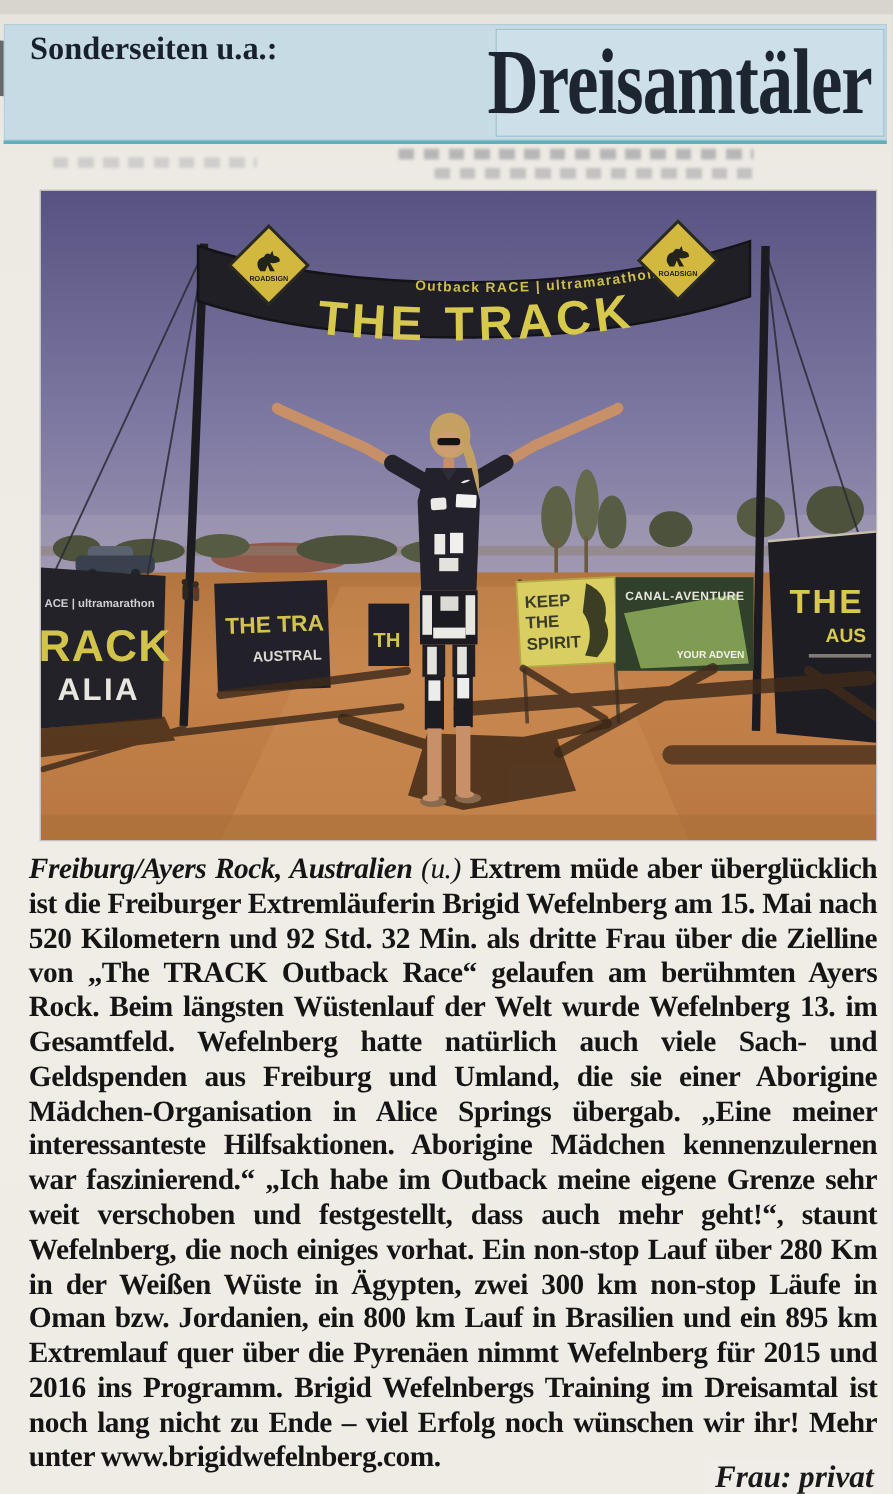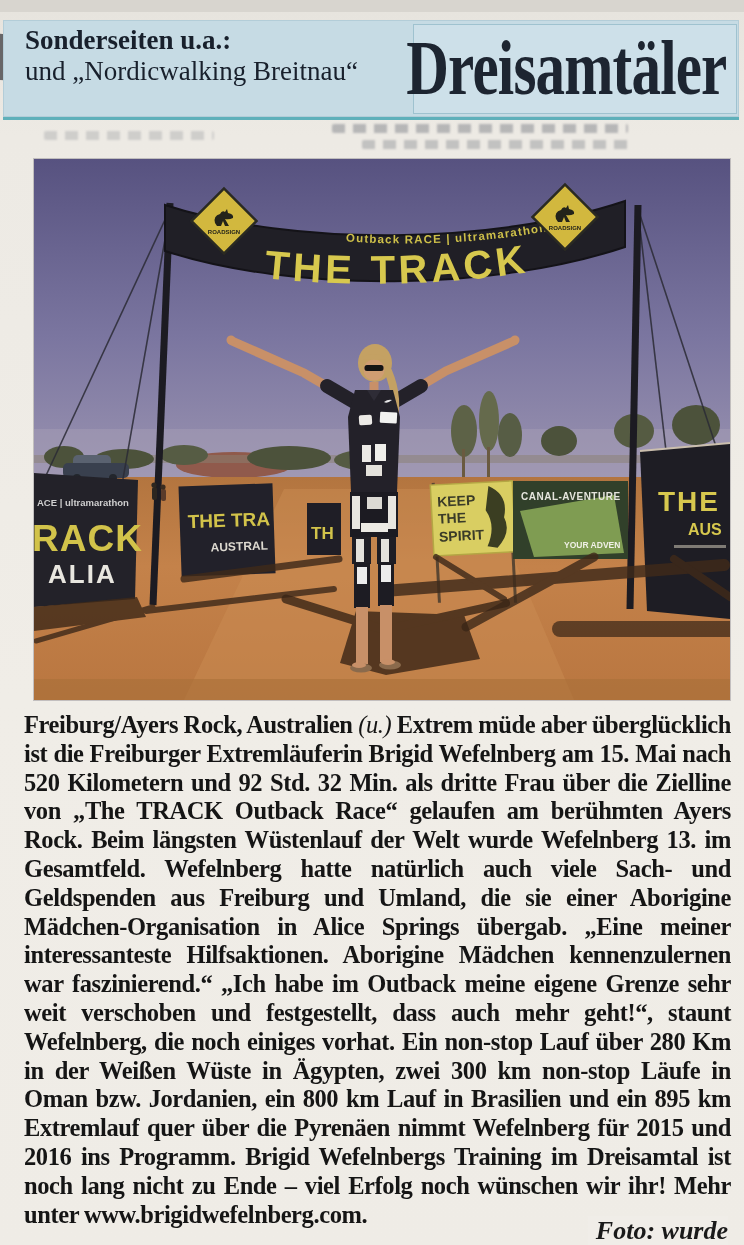--- a/index.html
+++ b/index.html
@@ -27,37 +27,36 @@
   .g2{left:362px;top:128px;width:268px;opacity:.8;}
   .g3{left:44px;top:119px;width:170px;opacity:.55;}
   
   .photo{position:absolute;left:34px;top:147px;width:696px;height:541px;margin:0;
     outline:1px solid rgba(60,55,70,.25);}
   .photo svg{display:block;width:100%;height:100%;}
   
   .article{position:absolute;left:0;right:0;top:692px;bottom:0;padding:7px 13px 0 24px;}
   .body-text{margin:0;text-align:justify;color:#151515;font-weight:700;
     font-size:24.5px;line-height:28.8px;letter-spacing:-0.4px;word-spacing:-0.5px;}
-  .lead{font-weight:700;}
+  .lead{font-weight:700;font-style:italic;}
   .annot{font-style:italic;font-weight:500;}
   .credit{position:absolute;right:16px;top:512px;font-style:italic;font-weight:600;
     font-size:26px;color:#1a1a1a;background:rgba(240,237,231,.85);padding-left:8px;}
 </style>
 </head>
 <body>
 
 <div class="page">
 
   <div class="scan-mark"></div>
 
   <header class="masthead-strip">
     <div class="masthead-box"></div>
     <div class="header-left">
       <div class="h-line h-bold">Sonderseiten u.a.:</div>
-      <div class="h-line">und „Nordicwalking Breitnau“</div>
     </div>
     <div class="masthead">Dreisamtäler</div>
   </header>
 
   <div class="ghost g1"></div>
   <div class="ghost g2"></div>
   <div class="ghost g3"></div>
 
   <figure class="photo">
     <svg viewBox="0 0 696 541" xmlns="http://www.w3.org/2000/svg" xmlns:xlink="http://www.w3.org/1999/xlink" preserveAspectRatio="none">
@@ -259,16 +258,16 @@
       </g>
     </svg>
   </figure>
 
   <article class="article">
     <p class="body-text">
       <span class="lead">Freiburg/Ayers Rock, Australien</span>
       <span class="annot">(u.)</span>
       <span>Extrem müde aber überglücklich ist die Freiburger Extremläuferin Brigid Wefelnberg am 15. Mai nach 520 Kilometern und 92 Std. 32 Min. als dritte Frau über die Zielline von „The TRACK Outback Race“ gelaufen am berühmten Ayers Rock. Beim längsten Wüstenlauf der Welt wurde Wefelnberg 13. im Gesamtfeld. Wefelnberg hatte natürlich auch viele Sach- und Geldspenden aus Freiburg und Umland, die sie einer Aborigine Mädchen-Organisation in Alice Springs übergab. „Eine meiner interessanteste Hilfsaktionen. Aborigine Mädchen kennenzulernen war faszinierend.“ „Ich habe im Outback meine eigene Grenze sehr weit verschoben und festgestellt, dass auch mehr geht!“, staunt Wefelnberg, die noch einiges vorhat. Ein non-stop Lauf über 280 Km in der Weißen Wüste in Ägypten, zwei 300 km non-stop Läufe in Oman bzw. Jordanien, ein 800 km Lauf in Brasilien und ein 895 km Extremlauf quer über die Pyrenäen nimmt Wefelnberg für 2015 und 2016 ins Programm. Brigid Wefelnbergs Training im Dreisamtal ist noch lang nicht zu Ende – viel Erfolg noch wünschen wir ihr! Mehr unter www.brigidwefelnberg.com.</span>
     </p>
-    <div class="credit">Foto: wurde</div>
+    <div class="credit">Frau: privat</div>
   </article>
 
 </div>
 
 </body></html>

